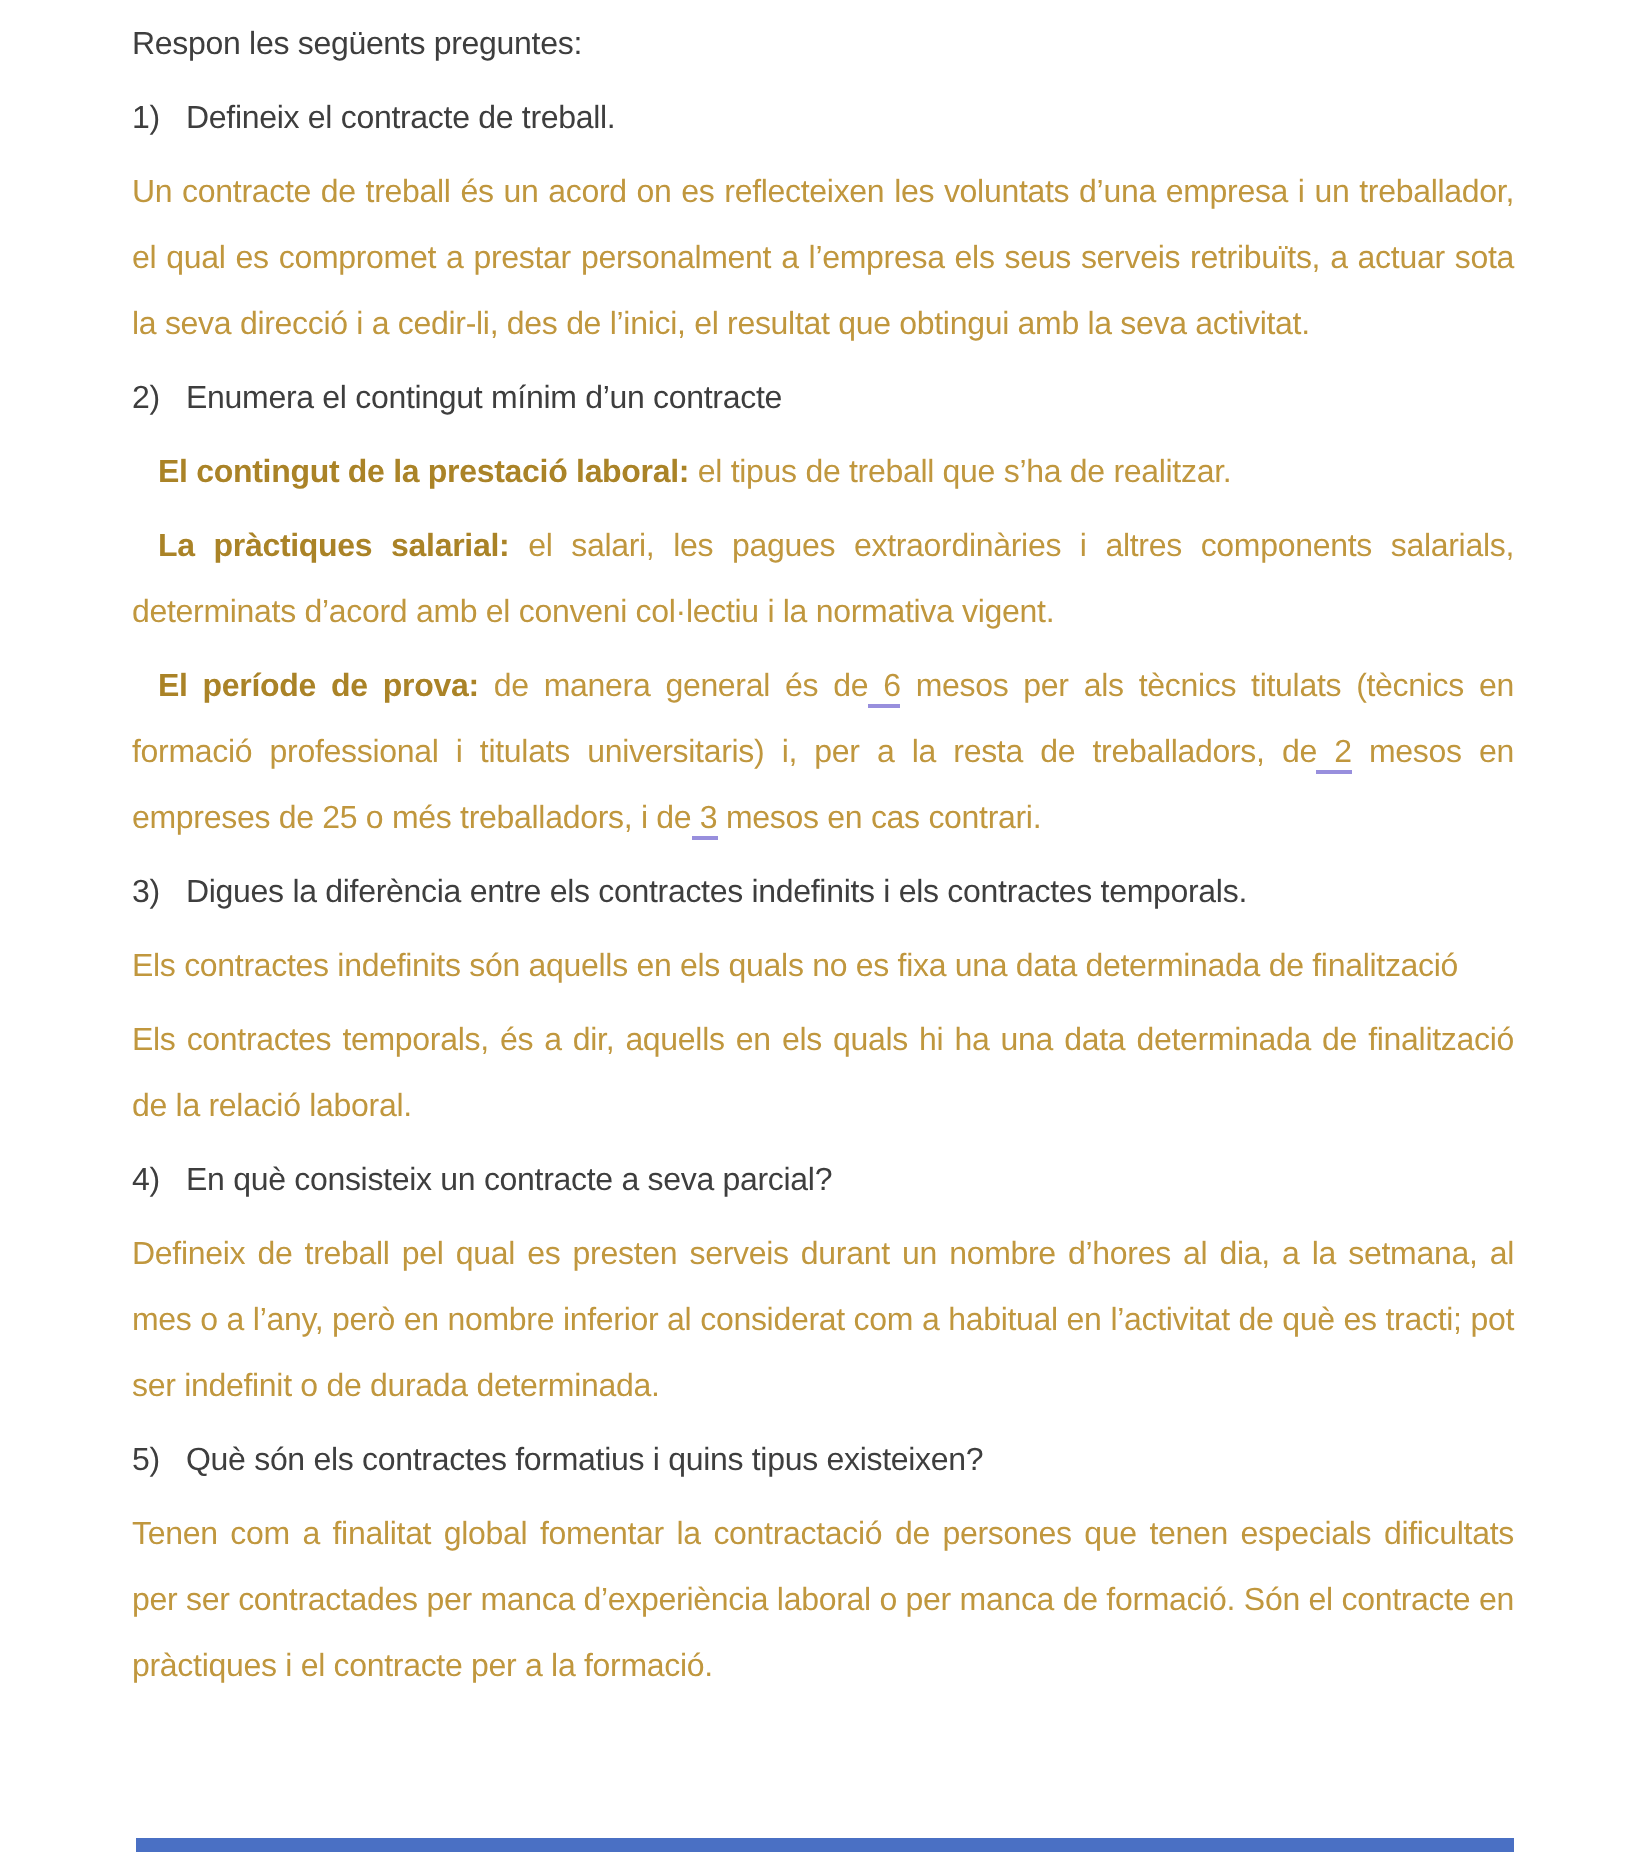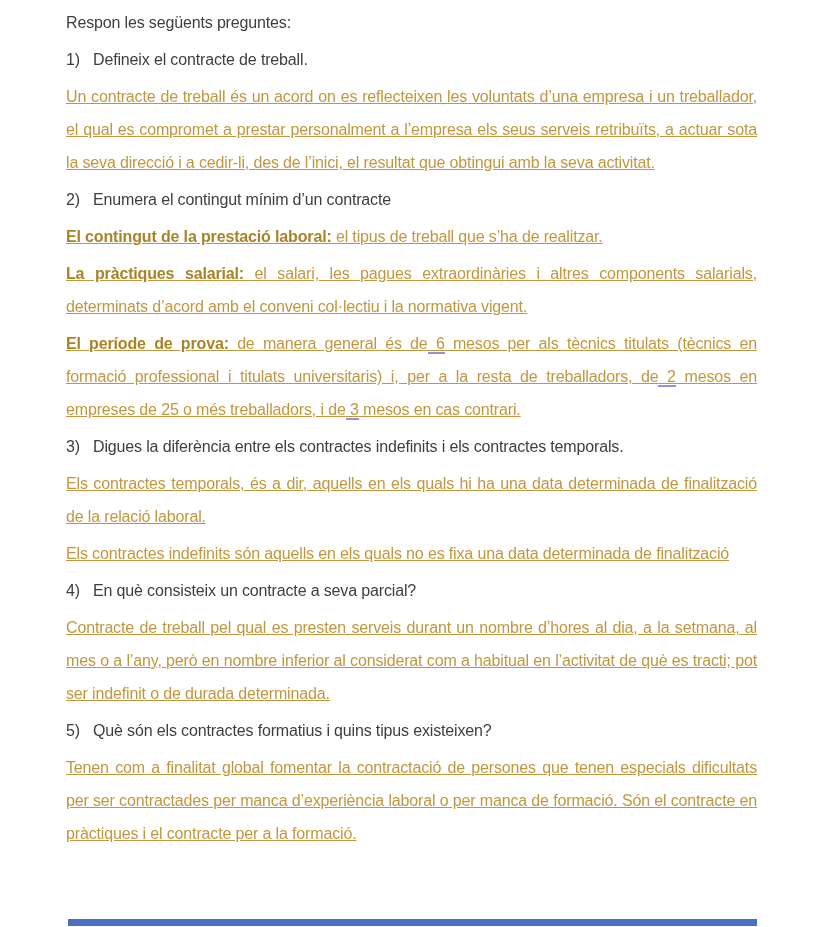--- a/index.html
+++ b/index.html
@@ -14,22 +14,22 @@
     position: relative;
     width: 815px;
     height: 927px;
     padding: 6px 58px 0 66px;
   }
   .block { line-height: 33px; margin-bottom: 4px; }
   .intro { color: #3e3e3e; }
   .question { display: flex; color: #3e3e3e; }
   .q-num { width: 27px; flex: none; }
   .q-text { flex: 1; }
-  .gold { color: #c0973e; text-align: justify; text-decoration: underline; }
-  .lead { color: #aa8327; font-weight: bold; }
+  .gold { color: #c0973e; text-align: justify; }
+  .lead { color: #aa8327; font-weight: bold; margin-left: 13px; }
   .u-num { border-bottom: 2px solid #988fdd; }
   .bottom-bar {
     position: absolute;
     left: 68px;
     top: 919px;
     width: 689px;
     height: 7px;
     background: #4a70c4;
   }
 </style>
@@ -57,30 +57,30 @@
 
   <p class="block gold"><span class="lead">La pràctiques salarial:</span><span> el salari, les pagues extraordinàries i altres components salarials, determinats d’acord amb el conveni col·lectiu i la normativa vigent.</span></p>
 
   <p class="block gold"><span class="lead">El període de prova:</span><span> de manera general és de</span><span class="u-num"> 6</span><span> mesos per als tècnics titulats (tècnics en formació professional i titulats universitaris) i, per a la resta de treballadors, de</span><span class="u-num"> 2</span><span> mesos en empreses de 25 o més treballadors, i de</span><span class="u-num"> 3</span><span> mesos en cas contrari.</span></p>
 
   <div class="block question">
       <span class="q-num">3)</span>
       <span class="q-text">Digues la diferència entre els contractes indefinits i els contractes temporals.</span>
     </div>
 
+  <p class="block gold">Els contractes indefinits són aquells en els quals no es fixa una data determinada de finalització</p>
+
   <p class="block gold">Els contractes temporals, és a dir, aquells en els quals hi ha una data determinada de finalització de la relació laboral.</p>
-
-  <p class="block gold">Els contractes indefinits són aquells en els quals no es fixa una data determinada de finalització</p>
 
   <div class="block question">
       <span class="q-num">4)</span>
       <span class="q-text">En què consisteix un contracte a seva parcial?</span>
     </div>
 
-  <p class="block gold">Contracte de treball pel qual es presten serveis durant un nombre d’hores al dia, a la setmana, al mes o a l’any, però en nombre inferior al considerat com a habitual en l’activitat de què es tracti; pot ser indefinit o de durada determinada.</p>
+  <p class="block gold">Defineix de treball pel qual es presten serveis durant un nombre d’hores al dia, a la setmana, al mes o a l’any, però en nombre inferior al considerat com a habitual en l’activitat de què es tracti; pot ser indefinit o de durada determinada.</p>
 
   <div class="block question">
       <span class="q-num">5)</span>
       <span class="q-text">Què són els contractes formatius i quins tipus existeixen?</span>
     </div>
 
   <p class="block gold">Tenen com a finalitat global fomentar la contractació de persones que tenen especials dificultats per ser contractades per manca d’experiència laboral o per manca de formació. Són el contracte en pràctiques i el contracte per a la formació.</p>
 
   <div class="bottom-bar"></div>
 

